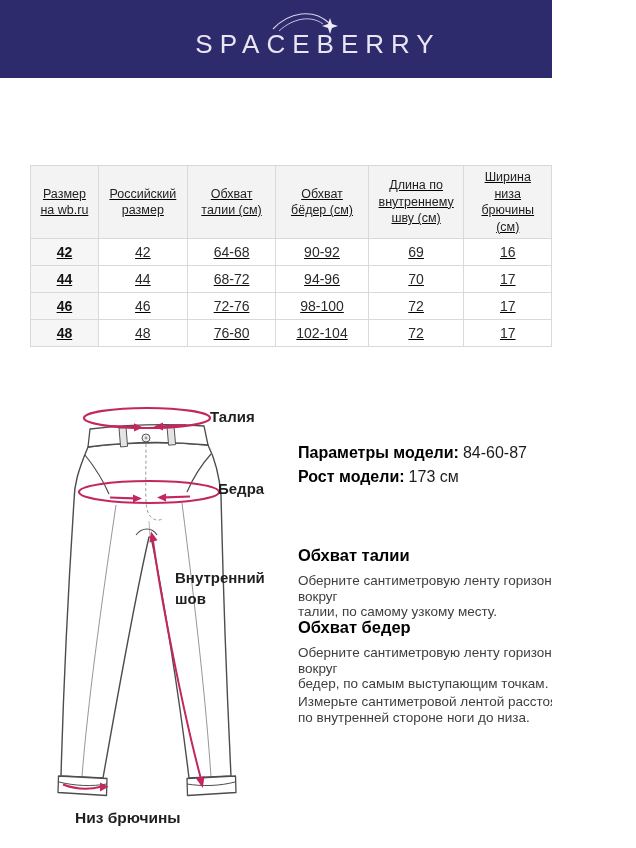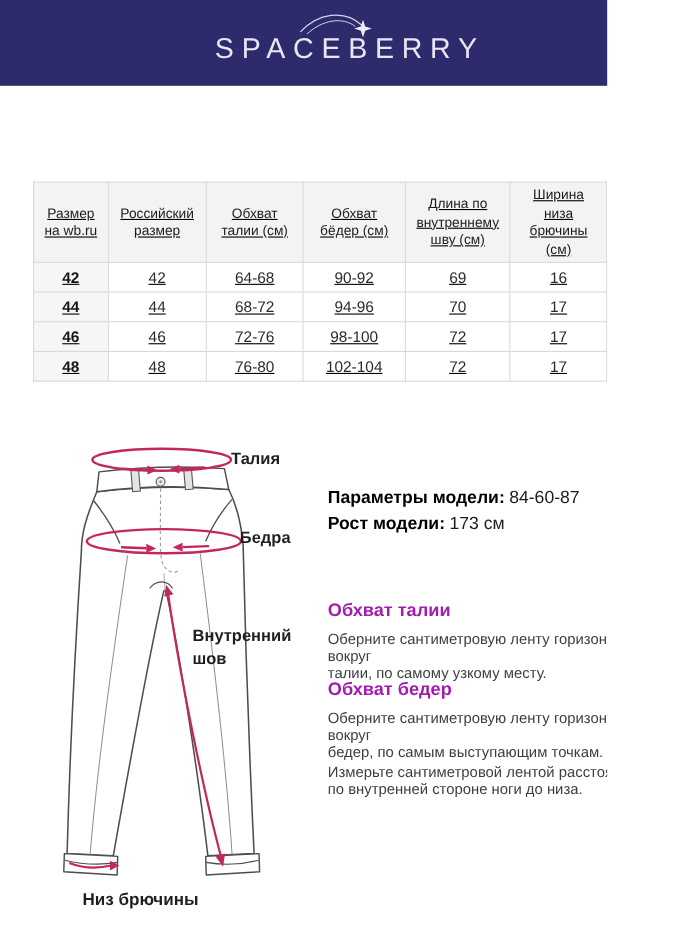--- a/index.html
+++ b/index.html
@@ -43,21 +43,21 @@
   
   .model-block { position:absolute; left:298px; top:441px; width:322px; }
   .model-line { font-size:16px; line-height:24px; color:#1c1c1c; }
   .model-line .lbl { font-weight:bold; color:#000000; }
   .model-line .val { font-weight:400; margin-left:4px;margin-top:40px; }
 
   .measure-section { position:absolute; left:298px; width:322px; }
   .measure-section.s0 { top:546px; }
   .measure-section.s1 { top:618px; }
   .measure-section.s2 { top:694px; }
-  .measure-section h3 { font-size:16.5px; font-weight:bold; color:#a21caf; margin:0 0 8px 0; }
+  .measure-section h3 { font-size:16.5px; font-weight:bold; color:#000000; margin:0 0 8px 0; }
   .measure-section p {
     font-size:13.5px; line-height:15.5px; color:#3e3e3e;
     white-space:pre-line; margin:0;
   }
 </style>
 </head>
 <body>
 
 <div class="page">
 

